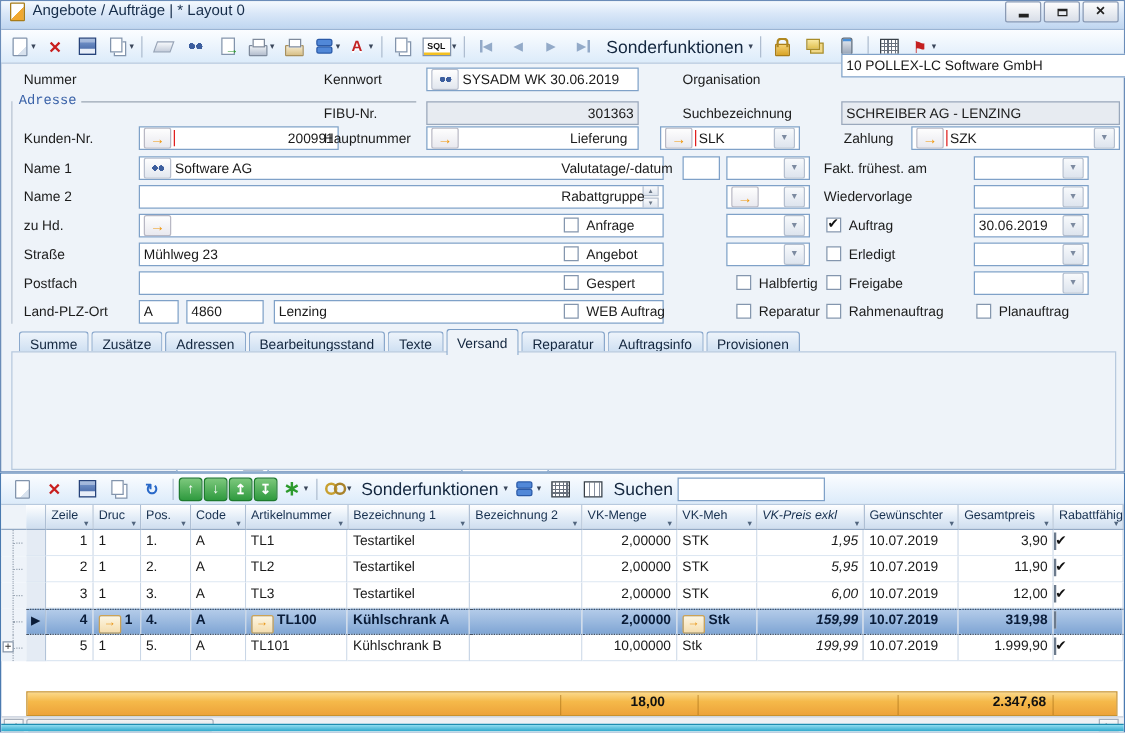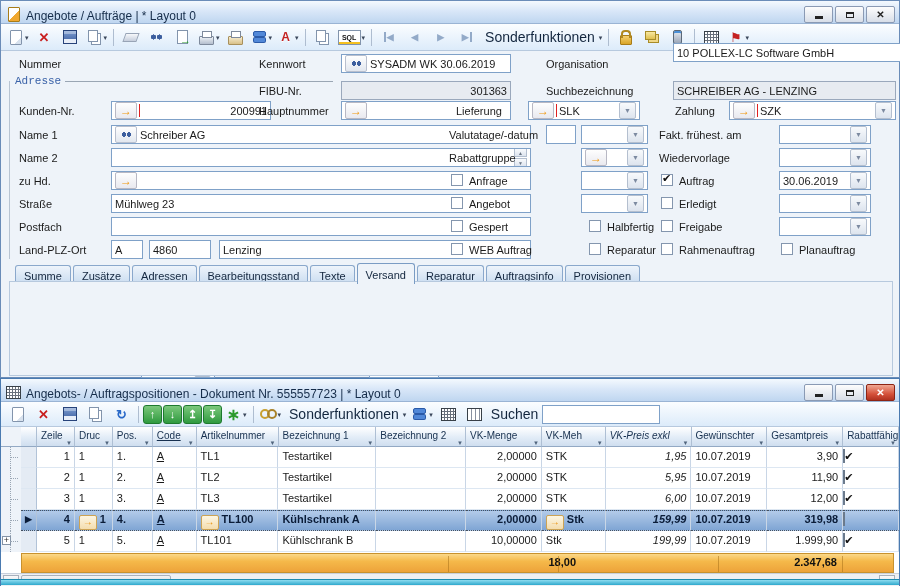--- a/index.html
+++ b/index.html
@@ -1,21 +1,21 @@
 <!DOCTYPE html>
 <html><head>
 <meta charset="utf-8">
 <style>
   html,body{margin:0;padding:0;background:#9db4cc;}
   .app{position:relative;width:900px;height:586px;font-family:"Liberation Sans",sans-serif;
        background:#eef3f9;overflow:hidden;font-size:11px;color:#1a1a1a;}
   
   .twin{position:absolute;left:0;top:0;width:900px;height:378px;border:1px solid #6a8cb8;box-sizing:border-box;background:#eef3f9;}
   .bwin{position:absolute;left:0;top:378px;width:900px;height:208px;border:1px solid #4a7ab0;box-sizing:border-box;background:#fff;}
-  .titlebar{height:22px;display:flex;align-items:flex-end;padding:0 4px;gap:4px;
+  .titlebar{height:22px;display:flex;align-items:flex-start;padding:0 4px;gap:4px;
             background:linear-gradient(#f4f9fe,#d9e7f8 45%,#bfd6f0);border-bottom:1px solid #9ab4d4;}
   .titlebar .ttext{flex:1;font-size:12px;color:#152c49;white-space:nowrap;overflow:hidden;}
   .wbtns{display:flex;gap:2px;}
   .wbtn{width:27px;height:15px;border:1px solid #8a9ab4;border-radius:2px;display:flex;align-items:center;justify-content:center;
         background:linear-gradient(#fdfdfd,#d8dee8);}
   .wb-min::after{content:"";width:8px;height:3px;background:#222;margin-top:6px;}
   .wb-max::after{content:"";width:8px;height:6px;border:1px solid #222;border-top-width:2px;box-sizing:border-box;}
   .wb-close::after{content:"✕";font-size:10px;font-weight:bold;color:#222;line-height:1;}
   .wb-red{background:linear-gradient(#f0a894,#d5513a 60%,#b03220);border-color:#8c2414;}
   .wb-red::after{color:#fff;}
@@ -108,21 +108,21 @@
   
   .ghead,.gr{display:flex;}
   .ghead{height:20px;}
   .ghead>div{box-sizing:border-box;background:linear-gradient(#ffffff,#e2ecf7 55%,#cfdeef);border-right:1px solid #aebfd4;
              border-bottom:1px solid #93a9c4;color:#17304f;font-size:10px;line-height:18px;padding:0 10px 0 4px;
              position:relative;overflow:hidden;white-space:nowrap;}
   .ghead>div .hcaret{position:absolute;right:2px;top:7px;font-size:6px;color:#51657e;}
   .gr{height:21px;}
   .gr>div{box-sizing:border-box;border-right:1px solid #c9d6e6;border-bottom:1px solid #dde7f2;padding:0 4px;
           font-size:11px;line-height:19px;overflow:hidden;white-space:nowrap;background:#fff;}
-  .w0{width:20px;}.w1{width:16px;}.w2{width:38px;}.w3{width:38px;}.w4{width:40px;}.w5{width:44px;text-decoration:underline;}
+  .w0{width:20px;}.w1{width:16px;}.w2{width:38px;}.w3{width:38px;}.w4{width:40px;}.w5{width:44px;}
   .w6{width:82px;}.w7{width:98px;}.w8{width:90px;}.w9{width:76px;}.w10{width:64px;}.w11{width:86px;font-style:italic;}
   .w12{width:76px;}.w13{width:76px;}.w14{width:56px;}
   .num{text-align:right;}
   .gr>.w0{border-right:none;border-bottom:none;background:#eef3f9;position:relative;padding:0;}
   .gr>.w0::before{content:"";position:absolute;left:9px;top:0;bottom:0;border-left:1px dotted #9aa6b4;}
   .gr>.w0::after{content:"";position:absolute;left:9px;top:10px;width:8px;border-top:1px dotted #9aa6b4;}
   .ghead>.w0{background:#eef3f9;border-right:none;border-bottom:1px solid #93a9c4;}
   .gr>.w1{background:#e4ebf4;border-right:1px solid #b2c3d8;text-align:center;padding:0;font-size:9px;color:#15263f;}
   .expBox{position:absolute;left:1px;top:5px;width:9px;height:9px;border:1px solid #8494a8;background:#fff;box-sizing:border-box;}
   .expBox::after{content:"+";display:block;font-size:9px;line-height:6px;text-align:center;color:#333;}
@@ -294,21 +294,21 @@
     <span class="fld" style="left:728px;top:100px;width:167px">
         <span class="arrow-btn"></span>
         <span class="red-caret"></span>
         <span class="val">SZK</span>
         <span class="dd-btn">▼</span>
       </span>
 
     <span class="lbl" style="left:18px;top:128px">Name 1</span>
     <span class="fld" style="left:110px;top:124px;width:420px">
         <span class="binoc-btn"></span>
-        <span class="val">Schreiber AG</span>
+        <span class="val">Software AG</span>
       </span>
     <span class="lbl" style="left:448px;top:128px">Valutatage/-datum</span>
     <span class="fld" style="left:545px;top:124px;width:30px">
         <span class="val"></span>
       </span>
     <span class="fld" style="left:580px;top:124px;width:67px">
         <span class="val"></span>
         <span class="dd-btn">▼</span>
       </span>
     <span class="lbl" style="left:658px;top:128px">Fakt. frühest. am</span>
@@ -458,29 +458,20 @@
         <span class="val">10.07.2019</span>
         <span class="dd-btn">▼</span>
       </span>
     <span class="lbl" style="left:230px;top:362px">Dispotage</span>
     <span class="fld" style="left:368px;top:358px;width:70px">
         <span class="val"></span>
       </span>
   </div>
 
   <div class="bwin">
-    <div class="titlebar">
-      <span class="i i-grid"></span>
-      <span class="ttext">Angebots- / Auftragspositionen  -  Dokument Nr. 555557723 | * Layout 0</span>
-      <span class="wbtns">
-        <span class="wbtn wb-min"></span>
-        <span class="wbtn wb-max"></span>
-        <span class="wbtn wb-close wb-red"></span>
-      </span>
-    </div>
     <div class="toolbar">
       <span class="tbtn">
           <span class="i i-page"></span>
         </span>
       <span class="tbtn">
           <span class="i i-x"></span>
         </span>
       <span class="tbtn">
           <span class="i i-save"></span>
         </span>
@@ -622,21 +613,21 @@
       <div class="w8"></div>
       <div class="w9 num">10,00000</div>
       <div class="w10">Stk</div>
       <div class="w11 num">199,99</div>
       <div class="w12">10.07.2019</div>
       <div class="w13 num">1.999,90</div>
       <div class="w14 cbcell"><span class="gcb checked"></span></div>
     </div>
 
     <div class="totals">
-      <span style="left:464px;width:90px">18,00</span>
+      <span style="left:420px;width:90px">18,00</span>
       <span style="left:700px;width:115px">2.347,68</span>
       <span class="tdiv" style="left:426px"></span>
       <span class="tdiv" style="left:536px"></span>
       <span class="tdiv" style="left:696px"></span>
       <span class="tdiv" style="left:820px"></span>
     </div>
 
     <div class="hscroll">
       <span class="sbtn" style="left:2px">◀</span>
       <span class="sthumb"></span>

